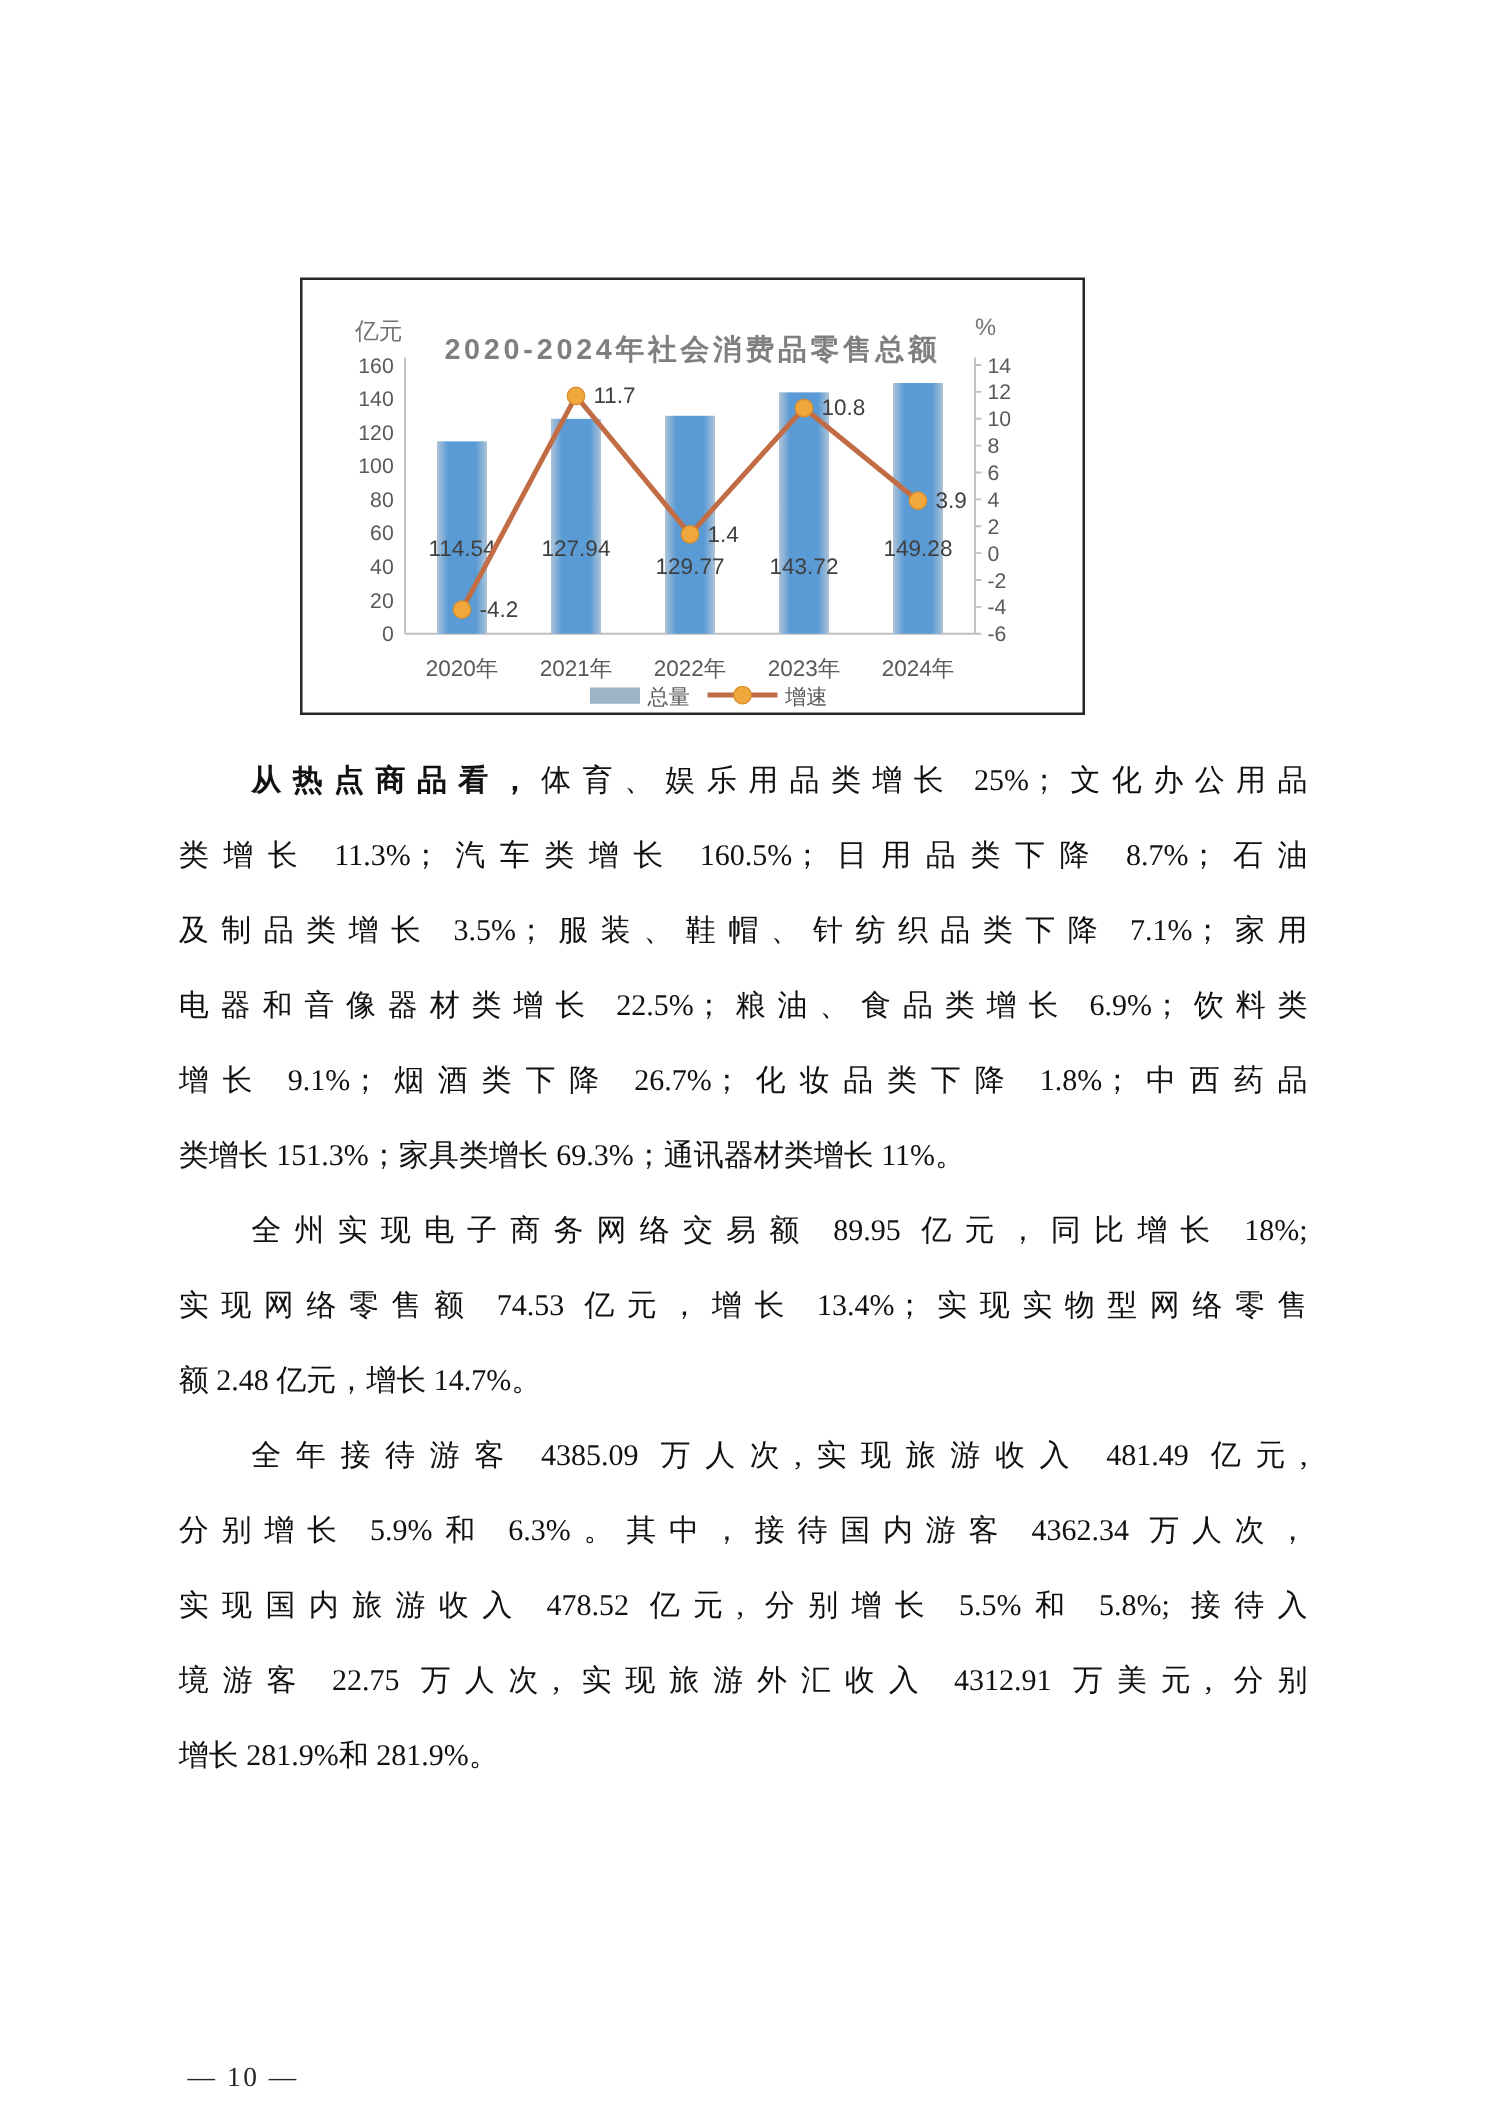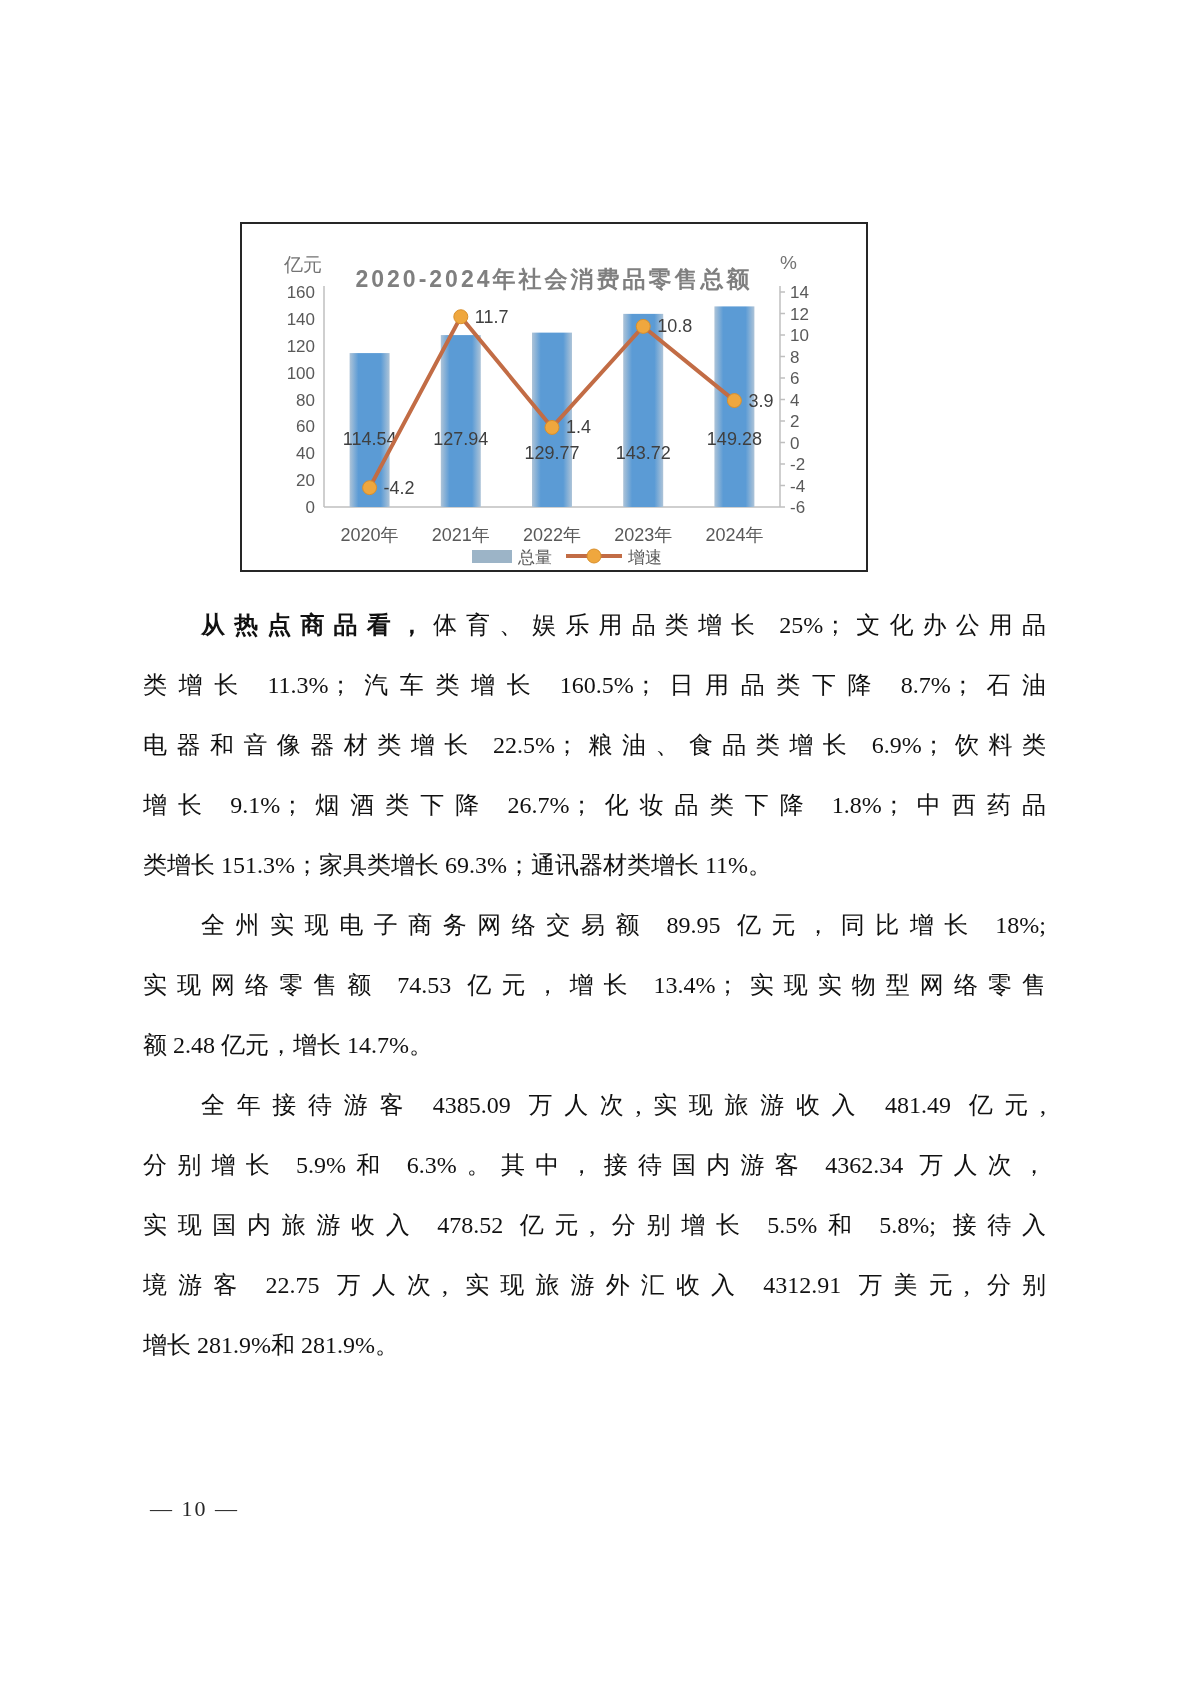--- a/index.html
+++ b/index.html
@@ -19,21 +19,21 @@
              font-family:"Liberation Sans","DejaVu Sans",sans-serif;}
   
   .body-text{position:absolute;left:143px;top:595px;width:903px;
              font-size:24px;color:#111;}
   .tline{height:60px;line-height:60px;text-align:justify;text-align-last:justify;
          white-space:nowrap;}
   .tline.tlast{text-align:left;text-align-last:left;}
   .tline.tindent{text-indent:58px;}
   .tline b{font-weight:bold;}
   
-  .page-number{position:absolute;left:150px;top:1496px;font-size:22px;color:#262626;
+  .page-number{position:absolute;left:150px;top:1649px;font-size:22px;color:#262626;
                letter-spacing:2px;}
 </style>
 </head>
 <body>
 
 <div class="page">
 
   <div class="chart-box">
     <div class="chart-title">2020-2024年社会消费品零售总额</div>
     <div class="axis-unit unit-left">亿元</div>
@@ -111,20 +111,21 @@
         <text x="276" y="339" font-size="17" fill="#595959">总量</text>
         <line x1="324" y1="332" x2="380" y2="332" stroke="#C26C45" stroke-width="4"></line>
         <circle cx="352" cy="332" r="7" fill="#EFA73E" stroke="#D98F2B" stroke-width="1"></circle>
         <text x="386" y="339" font-size="17" fill="#595959">增速</text>
       </svg>
   </div>
 
   <div class="body-text">
       <div class="tline tindent"><b>从热点商品看，</b>体育、娱乐用品类增长 25%；文化办公用品</div>
       <div class="tline">类增长 11.3%；汽车类增长 160.5%；日用品类下降 8.7%；石油</div>
+      <div class="tline">及制品类增长 3.5%；服装、鞋帽、针纺织品类下降 7.1%；家用</div>
       <div class="tline">电器和音像器材类增长 22.5%；粮油、食品类增长 6.9%；饮料类</div>
       <div class="tline">增长 9.1%；烟酒类下降 26.7%；化妆品类下降 1.8%；中西药品</div>
       <div class="tline tlast">类增长 151.3%；家具类增长 69.3%；通讯器材类增长 11%。</div>
       <div class="tline tindent">全州实现电子商务网络交易额 89.95 亿元，同比增长 18%;</div>
       <div class="tline">实现网络零售额 74.53 亿元，增长 13.4%；实现实物型网络零售</div>
       <div class="tline tlast">额 2.48 亿元，增长 14.7%。</div>
       <div class="tline tindent">全年接待游客 4385.09 万人次,实现旅游收入 481.49 亿元,</div>
       <div class="tline">分别增长 5.9%和 6.3%。其中，接待国内游客 4362.34 万人次，</div>
       <div class="tline">实现国内旅游收入 478.52 亿元, 分别增长 5.5%和 5.8%; 接待入</div>
       <div class="tline">境游客 22.75 万人次, 实现旅游外汇收入 4312.91 万美元, 分别</div>

